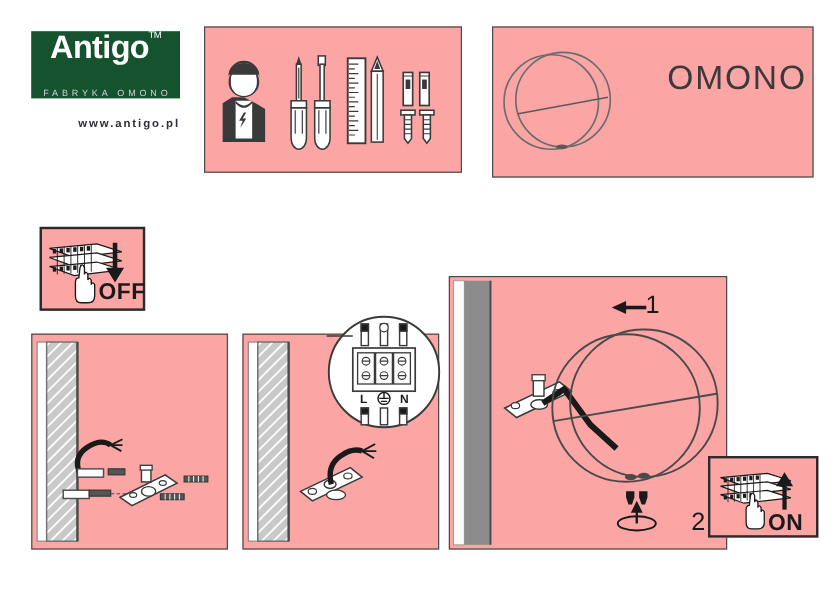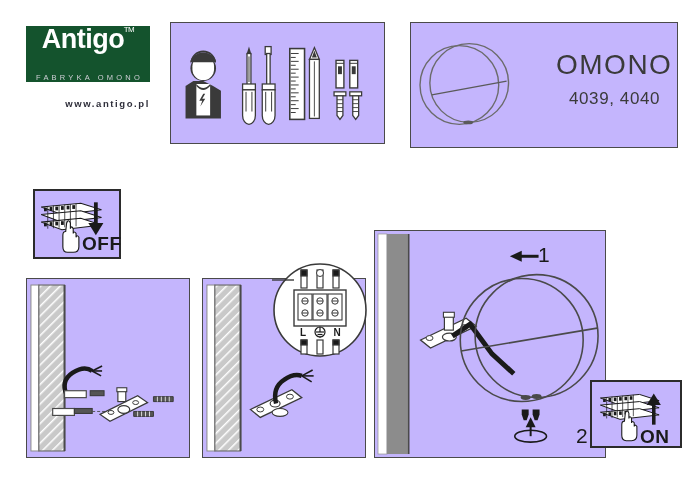--- a/index.html
+++ b/index.html
@@ -14,21 +14,21 @@
     position: relative;
     width: 700px;
     height: 494px;
     background: #ffffff;
     overflow: hidden;
   }
   .panel {
     position: absolute;
     box-sizing: border-box;
     border: 1.5px solid #4a4a4a;
-    background: #c4b5fd;
+    background: #fca5a5;
     padding-left: 33px;
   }
   .logo-box {
     position: absolute;
     left: 26px;
     top: 26px;
     width: 124px;
     height: 56px;
     background: #14532d;
     box-sizing: border-box;
@@ -279,21 +279,20 @@
   <div class="panel" id="title-panel">
     <svg class="panel-svg" viewBox="0 0 268 126">
       <g fill="none" stroke="#6b6b6b" stroke-width="1.4">
         <circle cx="48" cy="63" r="40"></circle>
         <circle cx="58" cy="61" r="40"></circle>
         <path d="M20 73 L96 59" stroke="#5a5a5a"></path>
         <ellipse cx="57" cy="101" rx="5" ry="2" fill="#5a5a5a" stroke="none"></ellipse>
       </g>
     </svg>
     <div class="title-name">OMONO</div>
-    <div class="title-codes">4039, 4040</div>
   </div>
 
   <div class="panel" id="off-panel">
     <svg class="panel-svg" viewBox="0 0 88 70">
 
       <g>
         <g stroke="#1a1a1a" stroke-width="1.1" fill="#ffffff">
           <path d="M6 17 L48 13 L70 20 L28 25 Z"></path>
           <path d="M6 25 L48 21 L70 28 L28 33 Z"></path>
           <path d="M6 33 L48 29 L70 36 L28 41 Z"></path>

